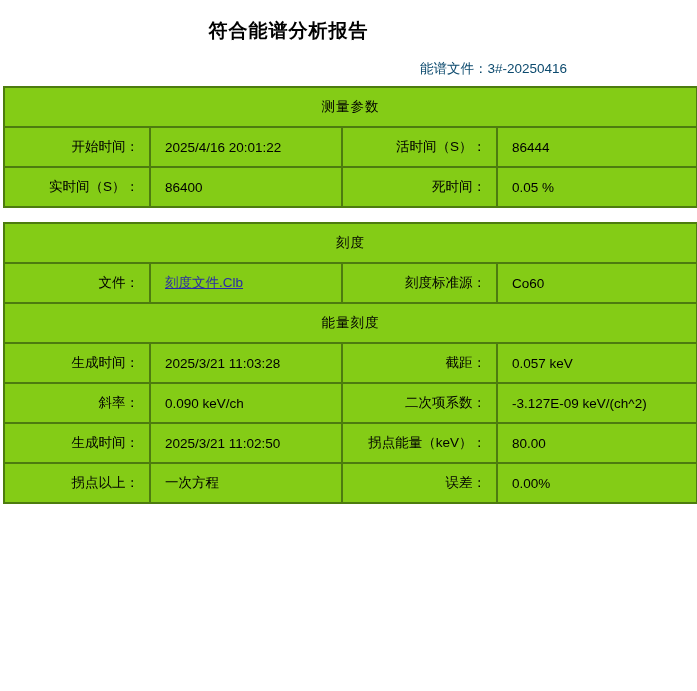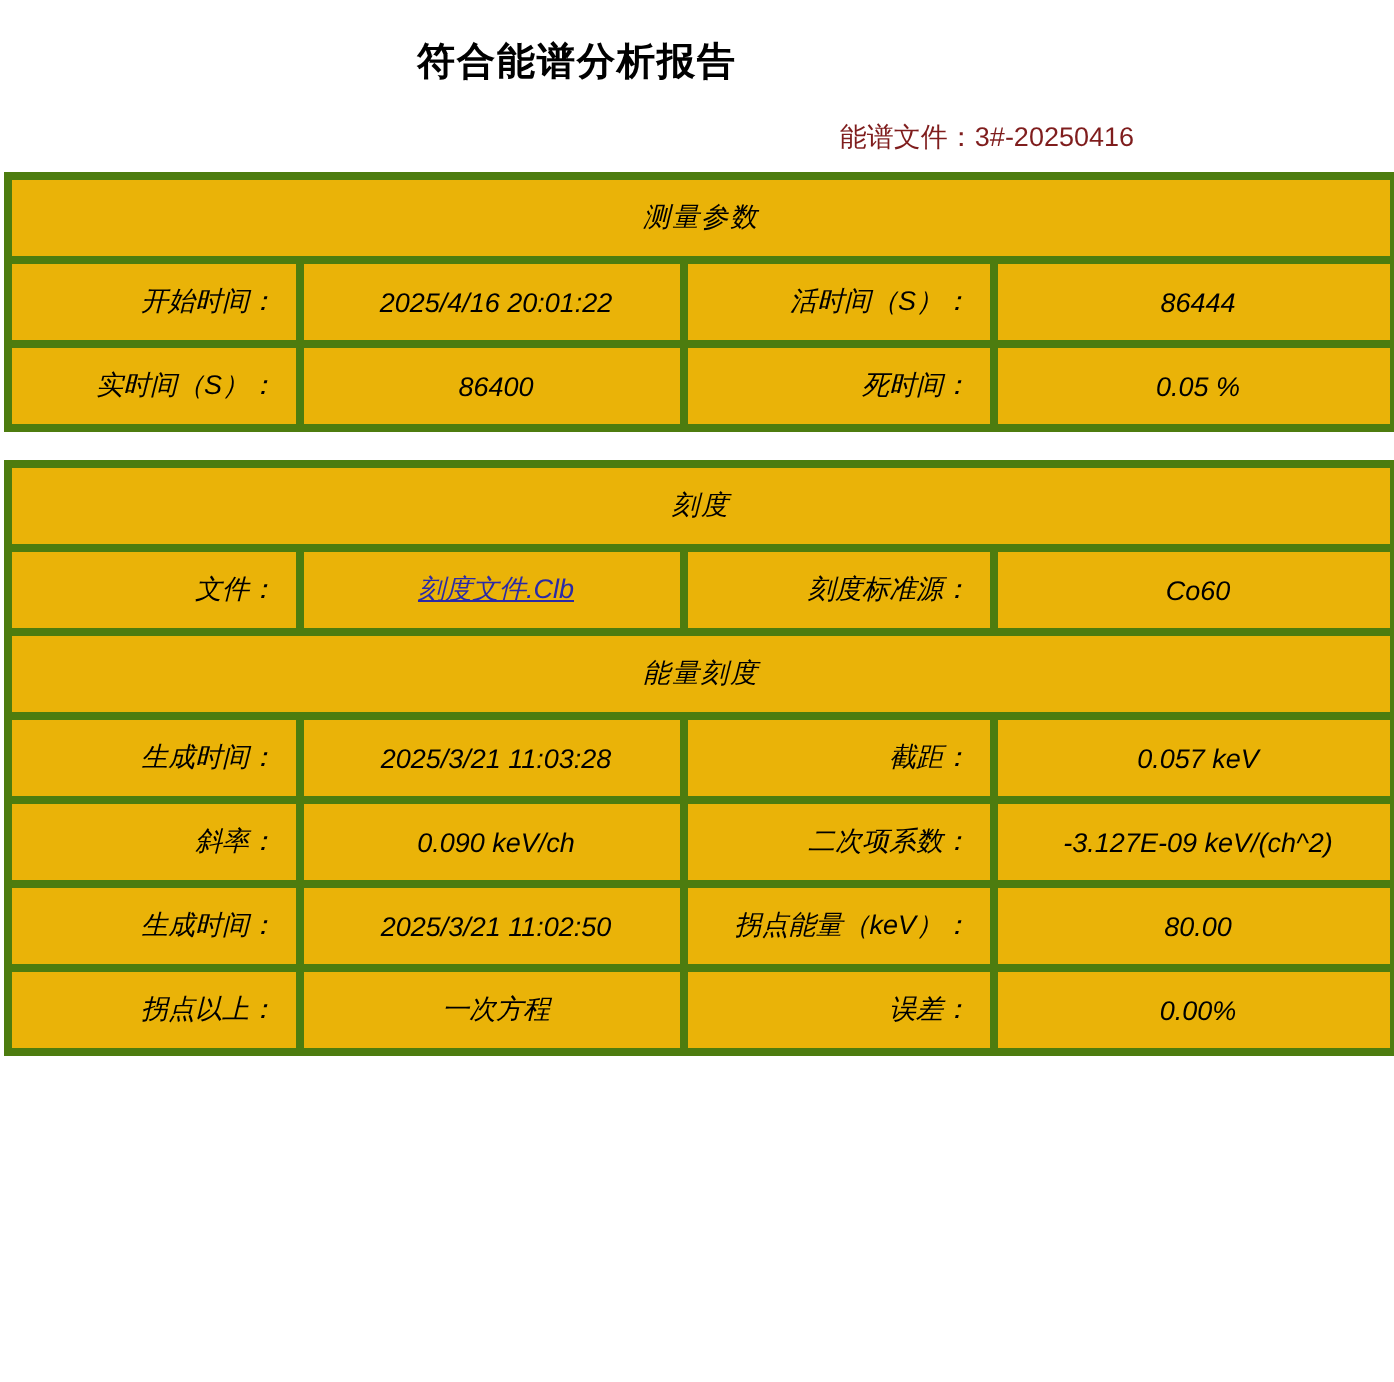--- a/index.html
+++ b/index.html
@@ -24,54 +24,53 @@
     font-size: 19px;
     font-weight: bold;
     letter-spacing: 1px;
     padding: 18px 0 16px 0;
     color: #000;
   }
   .file-line {
     text-align: right;
     font-size: 13.5px;
     padding: 0 8px 8px 0;
-    color: #7f1d1d;
+    color: #0c4a6e;
   }
   table.grid {
     border-collapse: collapse;
     width: 693px;
     margin: 0 auto;
     table-layout: fixed;
   }
   table.grid td {
-    border: 4px solid #4d7c0f;
+    border: 2px solid #4d7c0f;
     font-size: 13.5px;
     height: 26px;
     padding: 6px 10px;
     vertical-align: middle;
-    background: #eab308;
-    font-style: italic;
+    background: #84cc16;
   }
   td.section {
     background: #d9d9d9;
     text-align: center;
     font-weight: normal;
     font-size: 14px;
     letter-spacing: 1px;
     height: 30px;
   }
   td.label {
     background: #d9d9d9;
     text-align: right;
     white-space: nowrap;
     margin-left: 12px;
   }
   td.value {
     background: #ffffff;
-    text-align: center;
+    text-align: left;
   }
   td.value.indent {
     padding-left: 14px;
   }
   .link {
     color: #2a2aa8;
     text-decoration: underline;
     cursor: pointer;
   }
   .gap {

